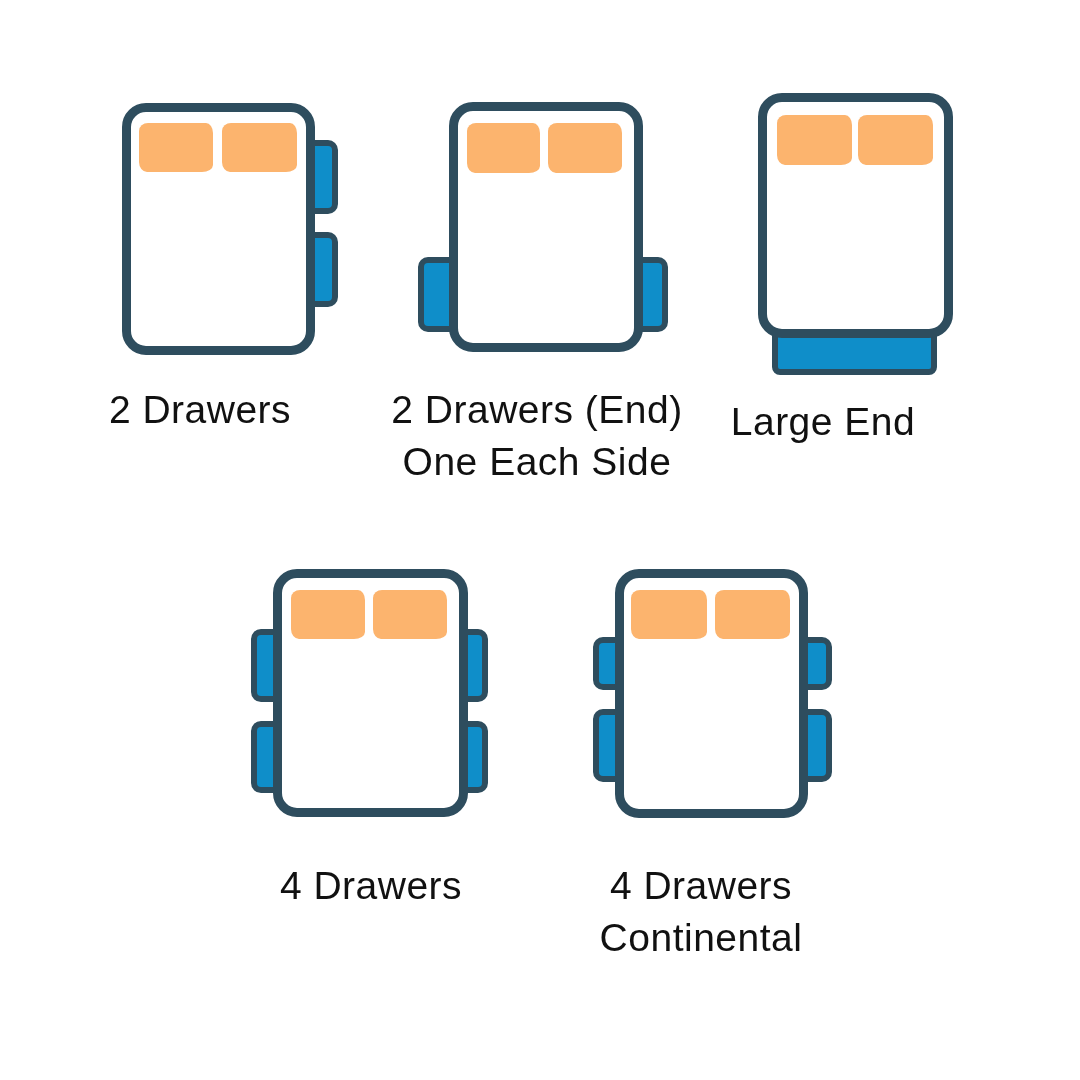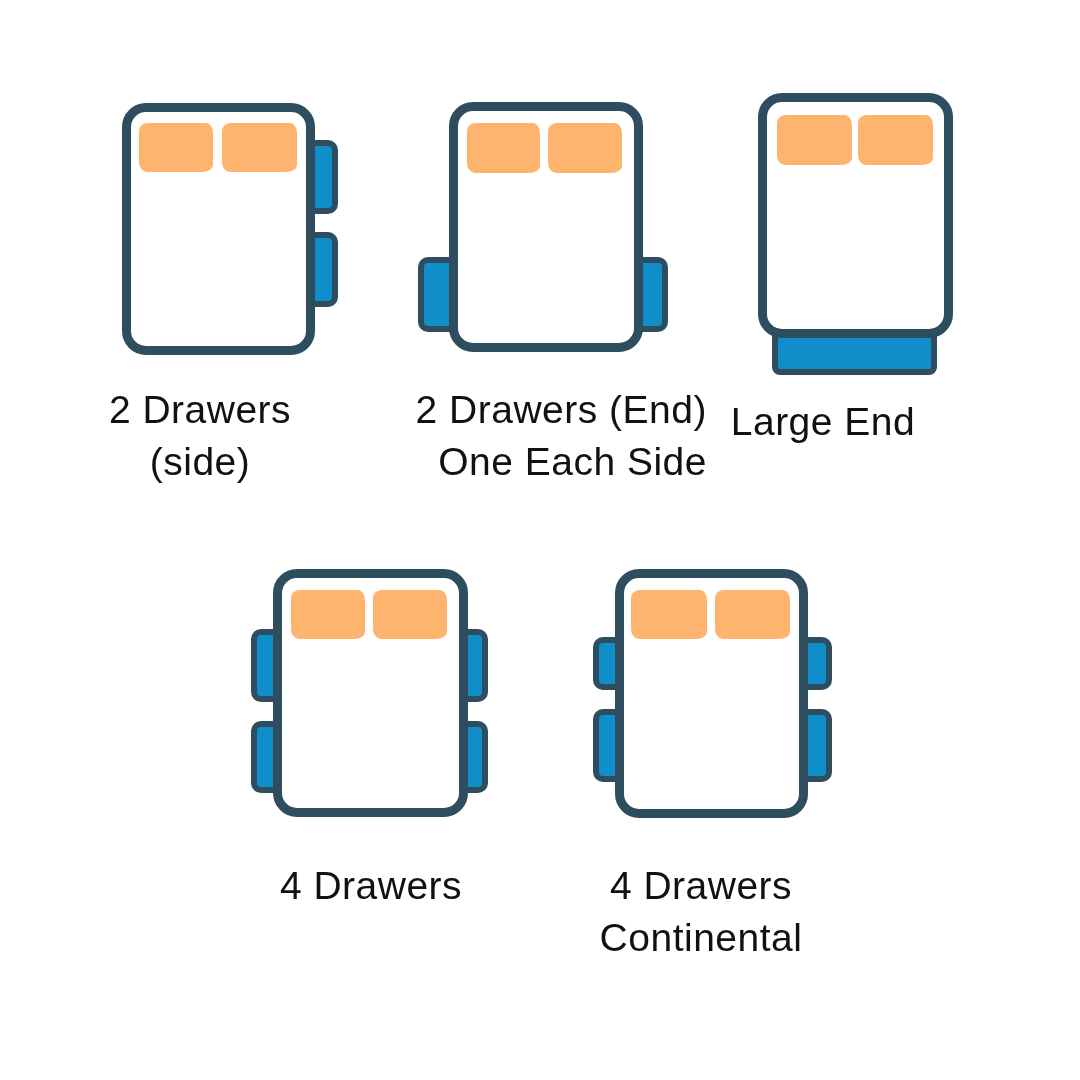--- a/index.html
+++ b/index.html
@@ -61,32 +61,31 @@
 
   <div class="figure">
     <div class="drawer" style="left:296px; top:140px; width:42px; height:74px;"></div>
     <div class="drawer" style="left:296px; top:232px; width:42px; height:75px;"></div>
     <div class="bed-body" style="left:122px; top:103px; width:193px; height:252px;">
       <div class="pillow" style="left:8px; top:11px; width:74px; height:49px;"></div>
       <div class="pillow" style="left:91px; top:11px; width:75px; height:49px;"></div>
     </div>
     <div class="label" style="left:40px; top:384px; width:320px;">
       <div>2 Drawers</div>
-      <div>(side)</div>
     </div>
   </div>
 
   <div class="figure">
     <div class="drawer" style="left:418px; top:257px; width:42px; height:75px;"></div>
     <div class="drawer" style="left:626px; top:257px; width:42px; height:75px;"></div>
     <div class="bed-body" style="left:449px; top:102px; width:194px; height:250px;">
       <div class="pillow" style="left:9px; top:12px; width:73px; height:50px;"></div>
       <div class="pillow" style="left:90px; top:12px; width:74px; height:50px;"></div>
     </div>
-    <div class="label" style="left:347px; top:384px; width:360px;text-align:right;">
+    <div class="label" style="left:357px; top:384px; width:360px;">
       <div>2 Drawers (End)</div>
       <div>One Each Side</div>
     </div>
   </div>
 
   <div class="figure">
     <div class="drawer" style="left:772px; top:318px; width:165px; height:57px; border-radius:8px;"></div>
     <div class="bed-body" style="left:758px; top:93px; width:195px; height:245px;">
       <div class="pillow" style="left:10px; top:13px; width:75px; height:50px;"></div>
       <div class="pillow" style="left:91px; top:13px; width:75px; height:50px;"></div>

